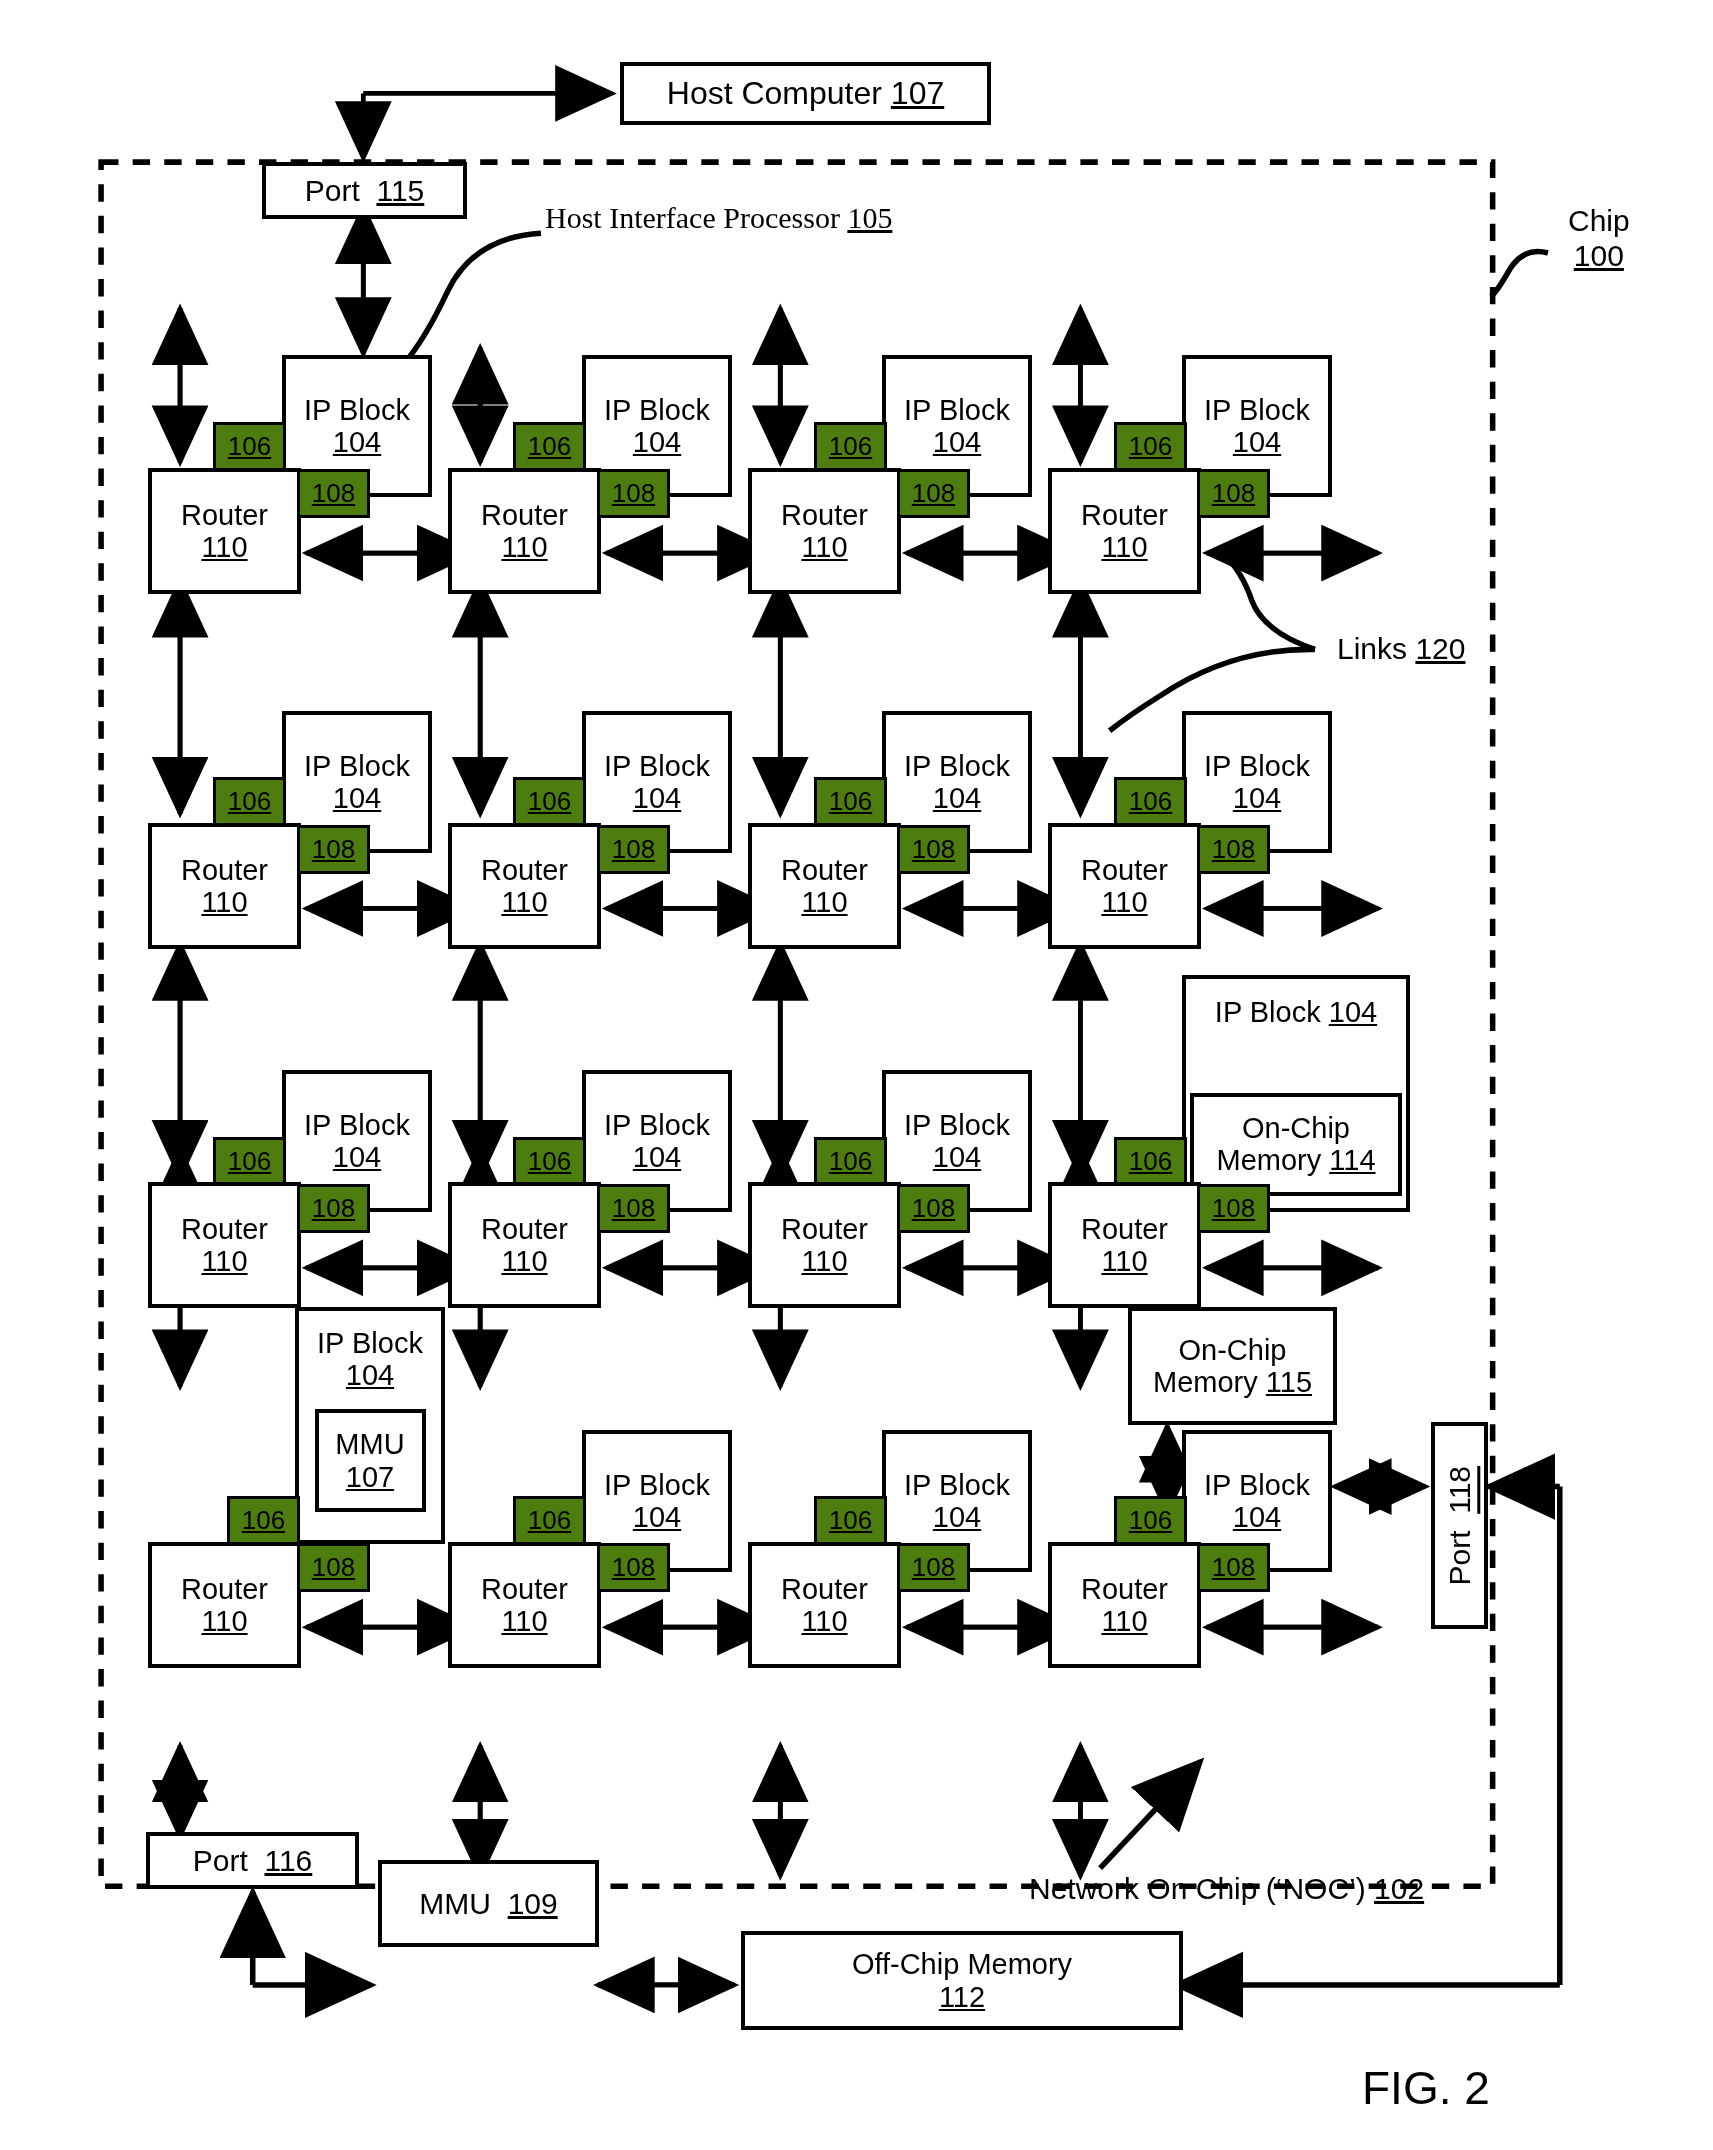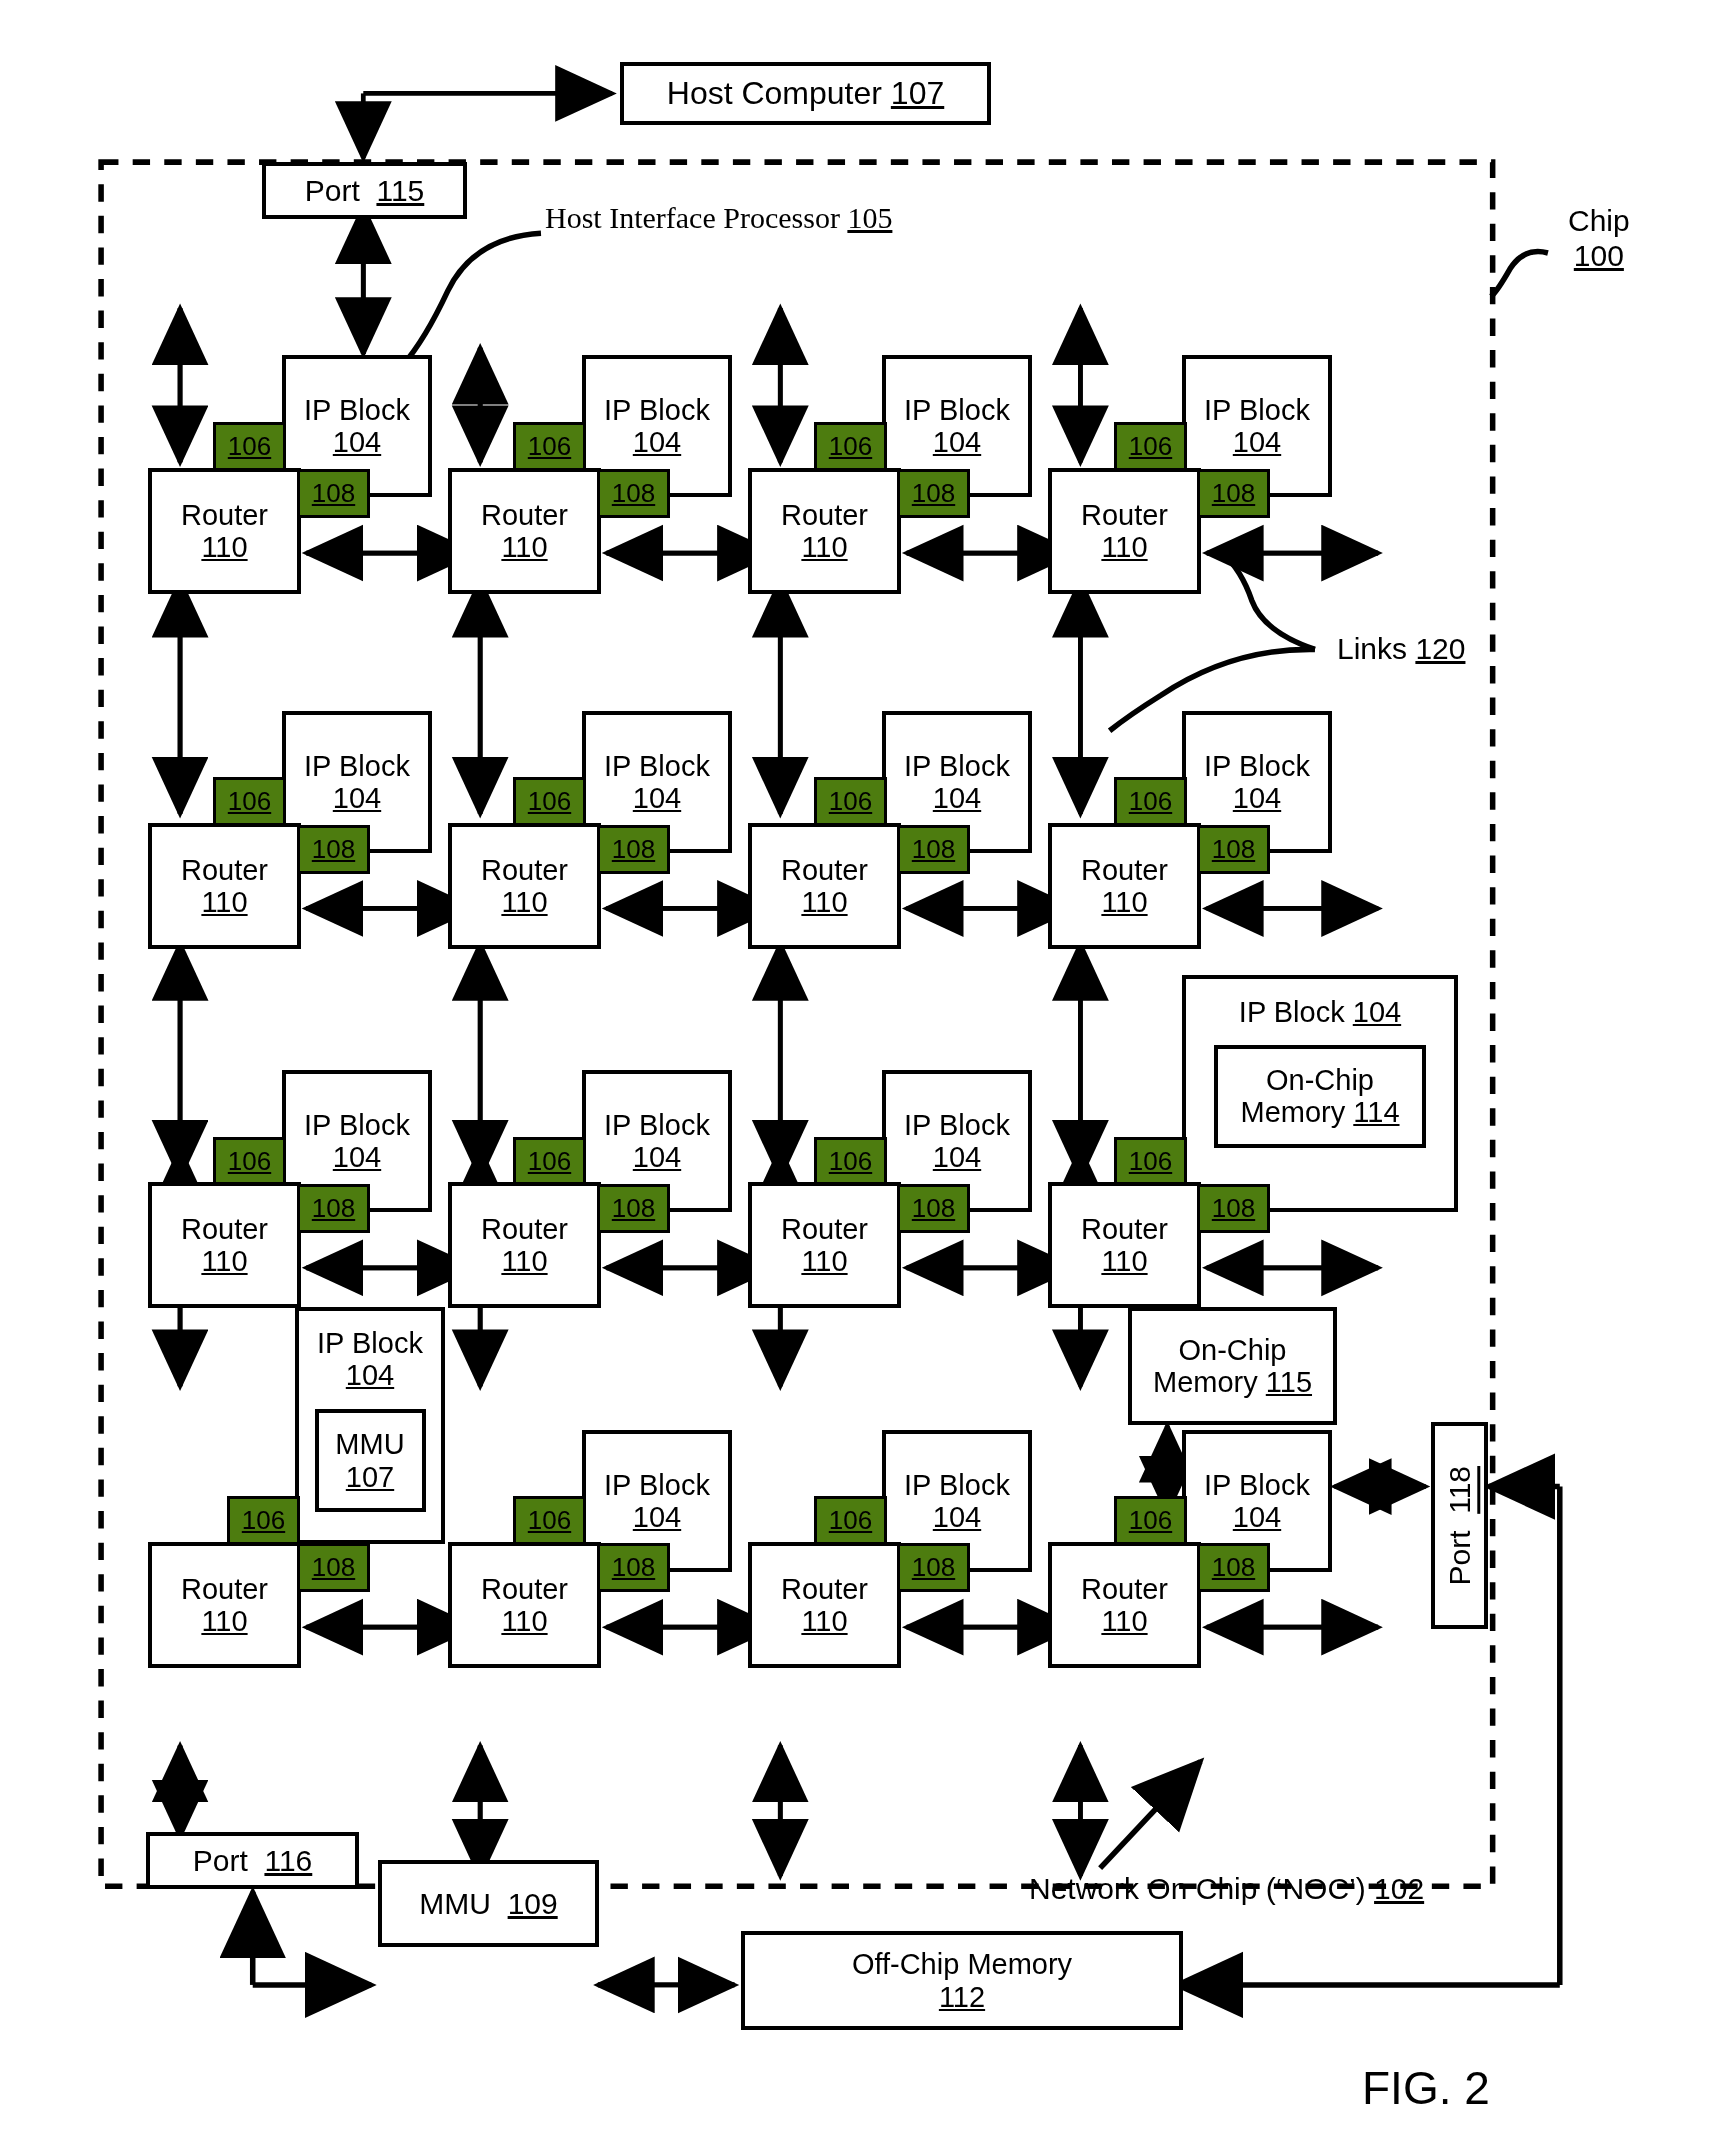--- a/index.html
+++ b/index.html
@@ -378,21 +378,21 @@
     <u class="num">106</u>
     </div>
   <div class="box f-cell" style="left:748px;top:1182px;width:153px;height:126px;">
     <div>Router</div>
     <u class="num">110</u>
   </div>
   <div class="tag f-tag" style="left:897px;top:1184px;width:73px;height:49px;">
     <u class="num">108</u>
     </div>
 
-  <div class="box f-cell" style="left:1182px;top:975px;width:276px;height:237px;justify-content:flex-start;padding-top:17.4px;">
+  <div class="box f-cell" style="left:1182px;top:975px;width:228px;height:237px;justify-content:flex-start;padding-top:17.4px;gap:48px;">
     <div><span>IP Block</span>
       <u class="num">104</u></div>
     <div class="box f-mem" style="position:relative;left:0;top:16px;width:212px;height:103px;">
       <div>On-Chip</div>
       <div><span>Memory</span>
         <u class="num">114</u></div>
     </div>
   </div>
   <div class="tag f-tag" style="left:1114px;top:1137px;width:73px;height:49px;">
     <u class="num">106</u>

